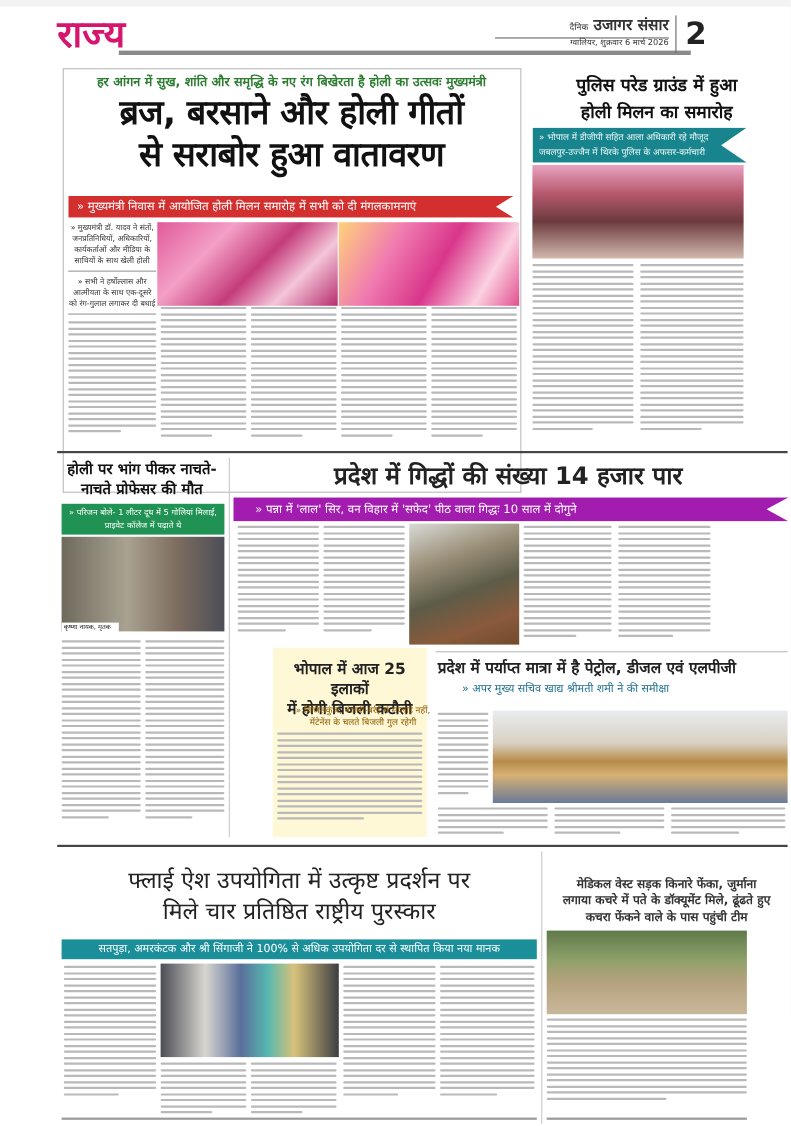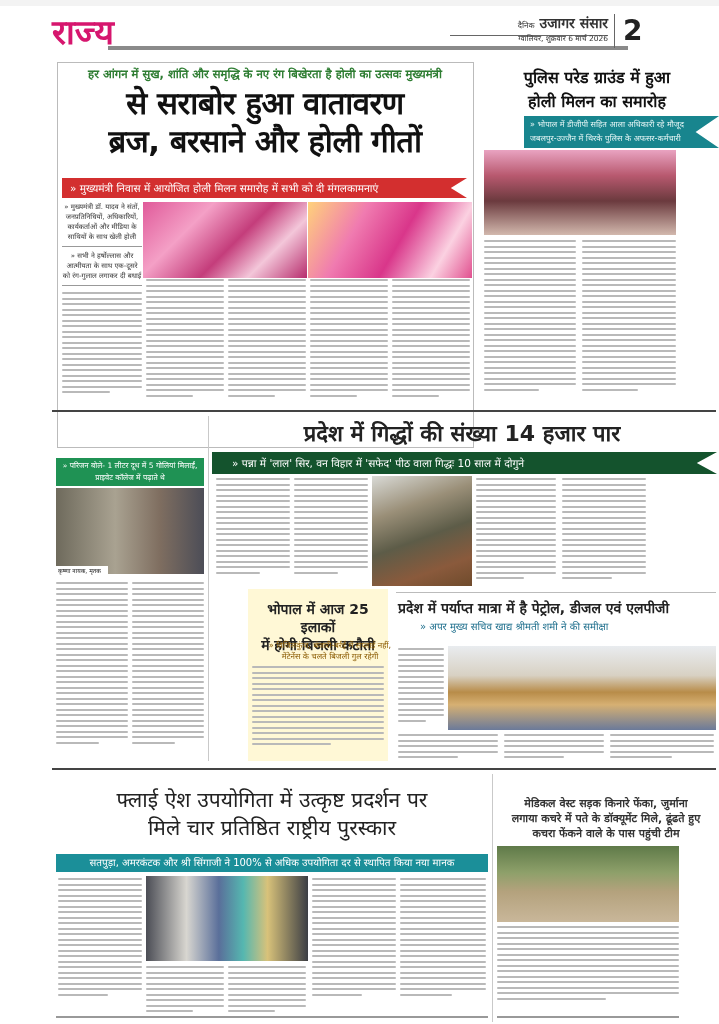--- a/index.html
+++ b/index.html
@@ -19,30 +19,30 @@
   .strap-red { left: 62px; top: 172px; width: 405px; height: 20px; background: #d32f2f; color: #fff; font-size: 10.5px; line-height: 20px; padding-left: 8px; clip-path: polygon(0 0, 100% 0, 96% 50%, 100% 100%, 0 100%); }
   .bullets1 { left: 62px; top: 196px; width: 80px; font-size: 7px; color: #333; text-align: center; line-height: 10px; }
   .bullets1 .sep { border-top: 1px solid #999; margin: 4px 0; }
   .photo { background: linear-gradient(135deg, #e05a9a 0%, #f4a0c6 30%, #c43d7b 55%, #f3c6d9 75%, #b72d6d 100%); }
   .photo1 { left: 143px; top: 196px; width: 164px; height: 76px; }
   .photo2 { left: 308px; top: 196px; width: 164px; height: 76px; background: linear-gradient(120deg, #ffd27a 0%, #f07bb0 30%, #d9368a 55%, #fbd1e1 80%, #e1508f 100%); }
   .textcols { font-size: 0; }
   .tline { height: 2px; background: #b9b9b9; margin-bottom: 3.5px; border-radius: 1px; }
 
   .right-head { left: 482px; top: 60px; width: 230px; text-align: center; font-size: 16px; font-weight: 900; color: #111; line-height: 24px; }
-  .strap-teal { left: 484px; top: 110px; width: 195px; height: 32px; background: #18858e; color: #e8f7f7; font-size: 8px; line-height: 14px; padding: 2px 6px; clip-path: polygon(0 0, 100% 0, 88% 50%, 100% 100%, 0 100%); margin-left: 40px; }
+  .strap-teal { left: 484px; top: 110px; width: 195px; height: 32px; background: #18858e; color: #e8f7f7; font-size: 8px; line-height: 14px; padding: 2px 6px; clip-path: polygon(0 0, 100% 0, 88% 50%, 100% 100%, 0 100%); }
   .photo3 { left: 484px; top: 144px; width: 192px; height: 85px; background: linear-gradient(180deg, #e9a3c1 0%, #b8596f 30%, #6b3a3e 60%, #d2b8ad 100%); }
 
   .prof-head { left: 54px; top: 412px; width: 150px; text-align: center; font-size: 13.5px; font-weight: bold; color: #111; line-height: 18px; }
   .strap-green { left: 56px; top: 452px; width: 148px; height: 28px; background: #1f9254; color: #fff; font-size: 7.5px; line-height: 12px; padding: 2px 6px; text-align: center; }
   .photo4 { left: 56px; top: 482px; width: 148px; height: 86px; background: linear-gradient(90deg, #6e6a5c 0%, #a9a291 40%, #7f6e60 70%, #4c4d57 100%); }
   .caption4 { left: 56px; top: 560px; width: 52px; height: 10px; background: #fff; font-size: 6px; color: #111; padding-left: 2px; line-height: 10px; }
 
   .gidh-head { left: 212px; top: 413px; width: 500px; text-align: center; font-size: 22px; font-weight: bold; color: #222; line-height: 30px; }
-  .strap-olive { left: 212px; top: 446px; width: 505px; height: 22px; background: #14532d; color: #fff; font-size: 10.5px; line-height: 22px; padding-left: 20px; clip-path: polygon(0 0, 100% 0, 96% 50%, 100% 100%, 0 100%); }
+  .strap-olive { left: 212px; top: 446px; width: 505px; height: 22px; background: #a21caf; color: #fff; font-size: 10.5px; line-height: 22px; padding-left: 20px; clip-path: polygon(0 0, 100% 0, 96% 50%, 100% 100%, 0 100%); }
   .photo5 { left: 372px; top: 470px; width: 100px; height: 110px; background: linear-gradient(160deg, #d9dad6 0%, #9a8f78 30%, #5d5c48 55%, #8a5a3c 80%, #6f4b2c 100%); }
 
   .bijli-box { left: 248px; top: 583px; width: 140px; height: 172px; background: #fff8d6; }
   .bijli-head { left: 250px; top: 594px; width: 136px; text-align: center; font-size: 14px; font-weight: bold; color: #222; line-height: 18px; }
   .bijli-sub { left: 252px; top: 634px; width: 132px; text-align: center; font-size: 8px; color: #8a5a00; line-height: 11px; margin-left: 12px; }
 
   .petrol-head { left: 398px; top: 592px; width: 318px; font-size: 14px; font-weight: bold; color: #222; line-height: 20px; }
   .petrol-sub { left: 420px; top: 614px; width: 296px; font-size: 10px; color: #1d6e8c; line-height: 14px; }
   .photo6 { left: 448px; top: 640px; width: 268px; height: 84px; background: linear-gradient(180deg, #e9ecef 0%, #d8d1c3 35%, #b88c49 55%, #d6b073 70%, #6b7a9a 100%); }
 
@@ -67,22 +67,22 @@
   <div class="abs paper-name">
     <span class="small">दैनिक</span>
     <span>उजागर संसार</span>
   </div>
   <div class="abs dateline">ग्वालियर, शुक्रवार 6 मार्च 2026</div>
   <div class="abs page-no">2</div>
 
   <div class="abs box1"></div>
   <div class="abs kicker1">हर आंगन में सुख, शांति और समृद्धि के नए रंग बिखेरता है होली का उत्सवः मुख्यमंत्री</div>
   <div class="abs headline1">
+    <div>ब्रज, बरसाने और होली गीतों</div>
     <div>से सराबोर हुआ वातावरण</div>
-    <div>ब्रज, बरसाने और होली गीतों</div>
   </div>
   <div class="abs strap-red">» मुख्यमंत्री निवास में आयोजित होली मिलन समारोह में सभी को दी मंगलकामनाएं</div>
   <div class="abs bullets1">
     <div>» मुख्यमंत्री डॉ. यादव ने संतों, जनप्रतिनिधियों, अधिकारियों, कार्यकर्ताओं और मीडिया के साथियों के साथ खेली होली</div>
     <div class="sep"></div>
     <div>» सभी ने हर्षोल्लास और आत्मीयता के साथ एक-दूसरे को रंग-गुलाल लगाकर दी बधाई</div>
     <div class="sep"></div>
   </div>
   <div class="abs photo photo1"></div>
   <div class="abs photo photo2"></div>
@@ -266,20 +266,24 @@
       <div class="tline"></div>
       <div class="tline"></div>
       <div class="tline"></div>
       <div class="tline"></div>
       <div class="tline"></div>
       <div class="tline" style="width: 60%;"></div>
     </div>
 
   <div class="abs dark-rule" style="left:52px;top:404px;width:664px;"></div>
 
+  <div class="abs prof-head">
+    <div>होली पर भांग पीकर नाचते-</div>
+    <div>नाचते प्रोफेसर की मौत</div>
+  </div>
   <div class="abs strap-green">» परिजन बोले- 1 लीटर दूध में 5 गोलियां मिलाईं, प्राइवेट कॉलेज में पढ़ाते थे</div>
   <div class="abs photo4"></div>
   <div class="abs caption4">कृष्णा नायक, मृतक</div>
   <div class="abs textcols" style="left:56px;top:576px;width:72px;" id="col-h">
       <div class="tline"></div>
       <div class="tline"></div>
       <div class="tline"></div>
       <div class="tline"></div>
       <div class="tline"></div>
       <div class="tline"></div>

